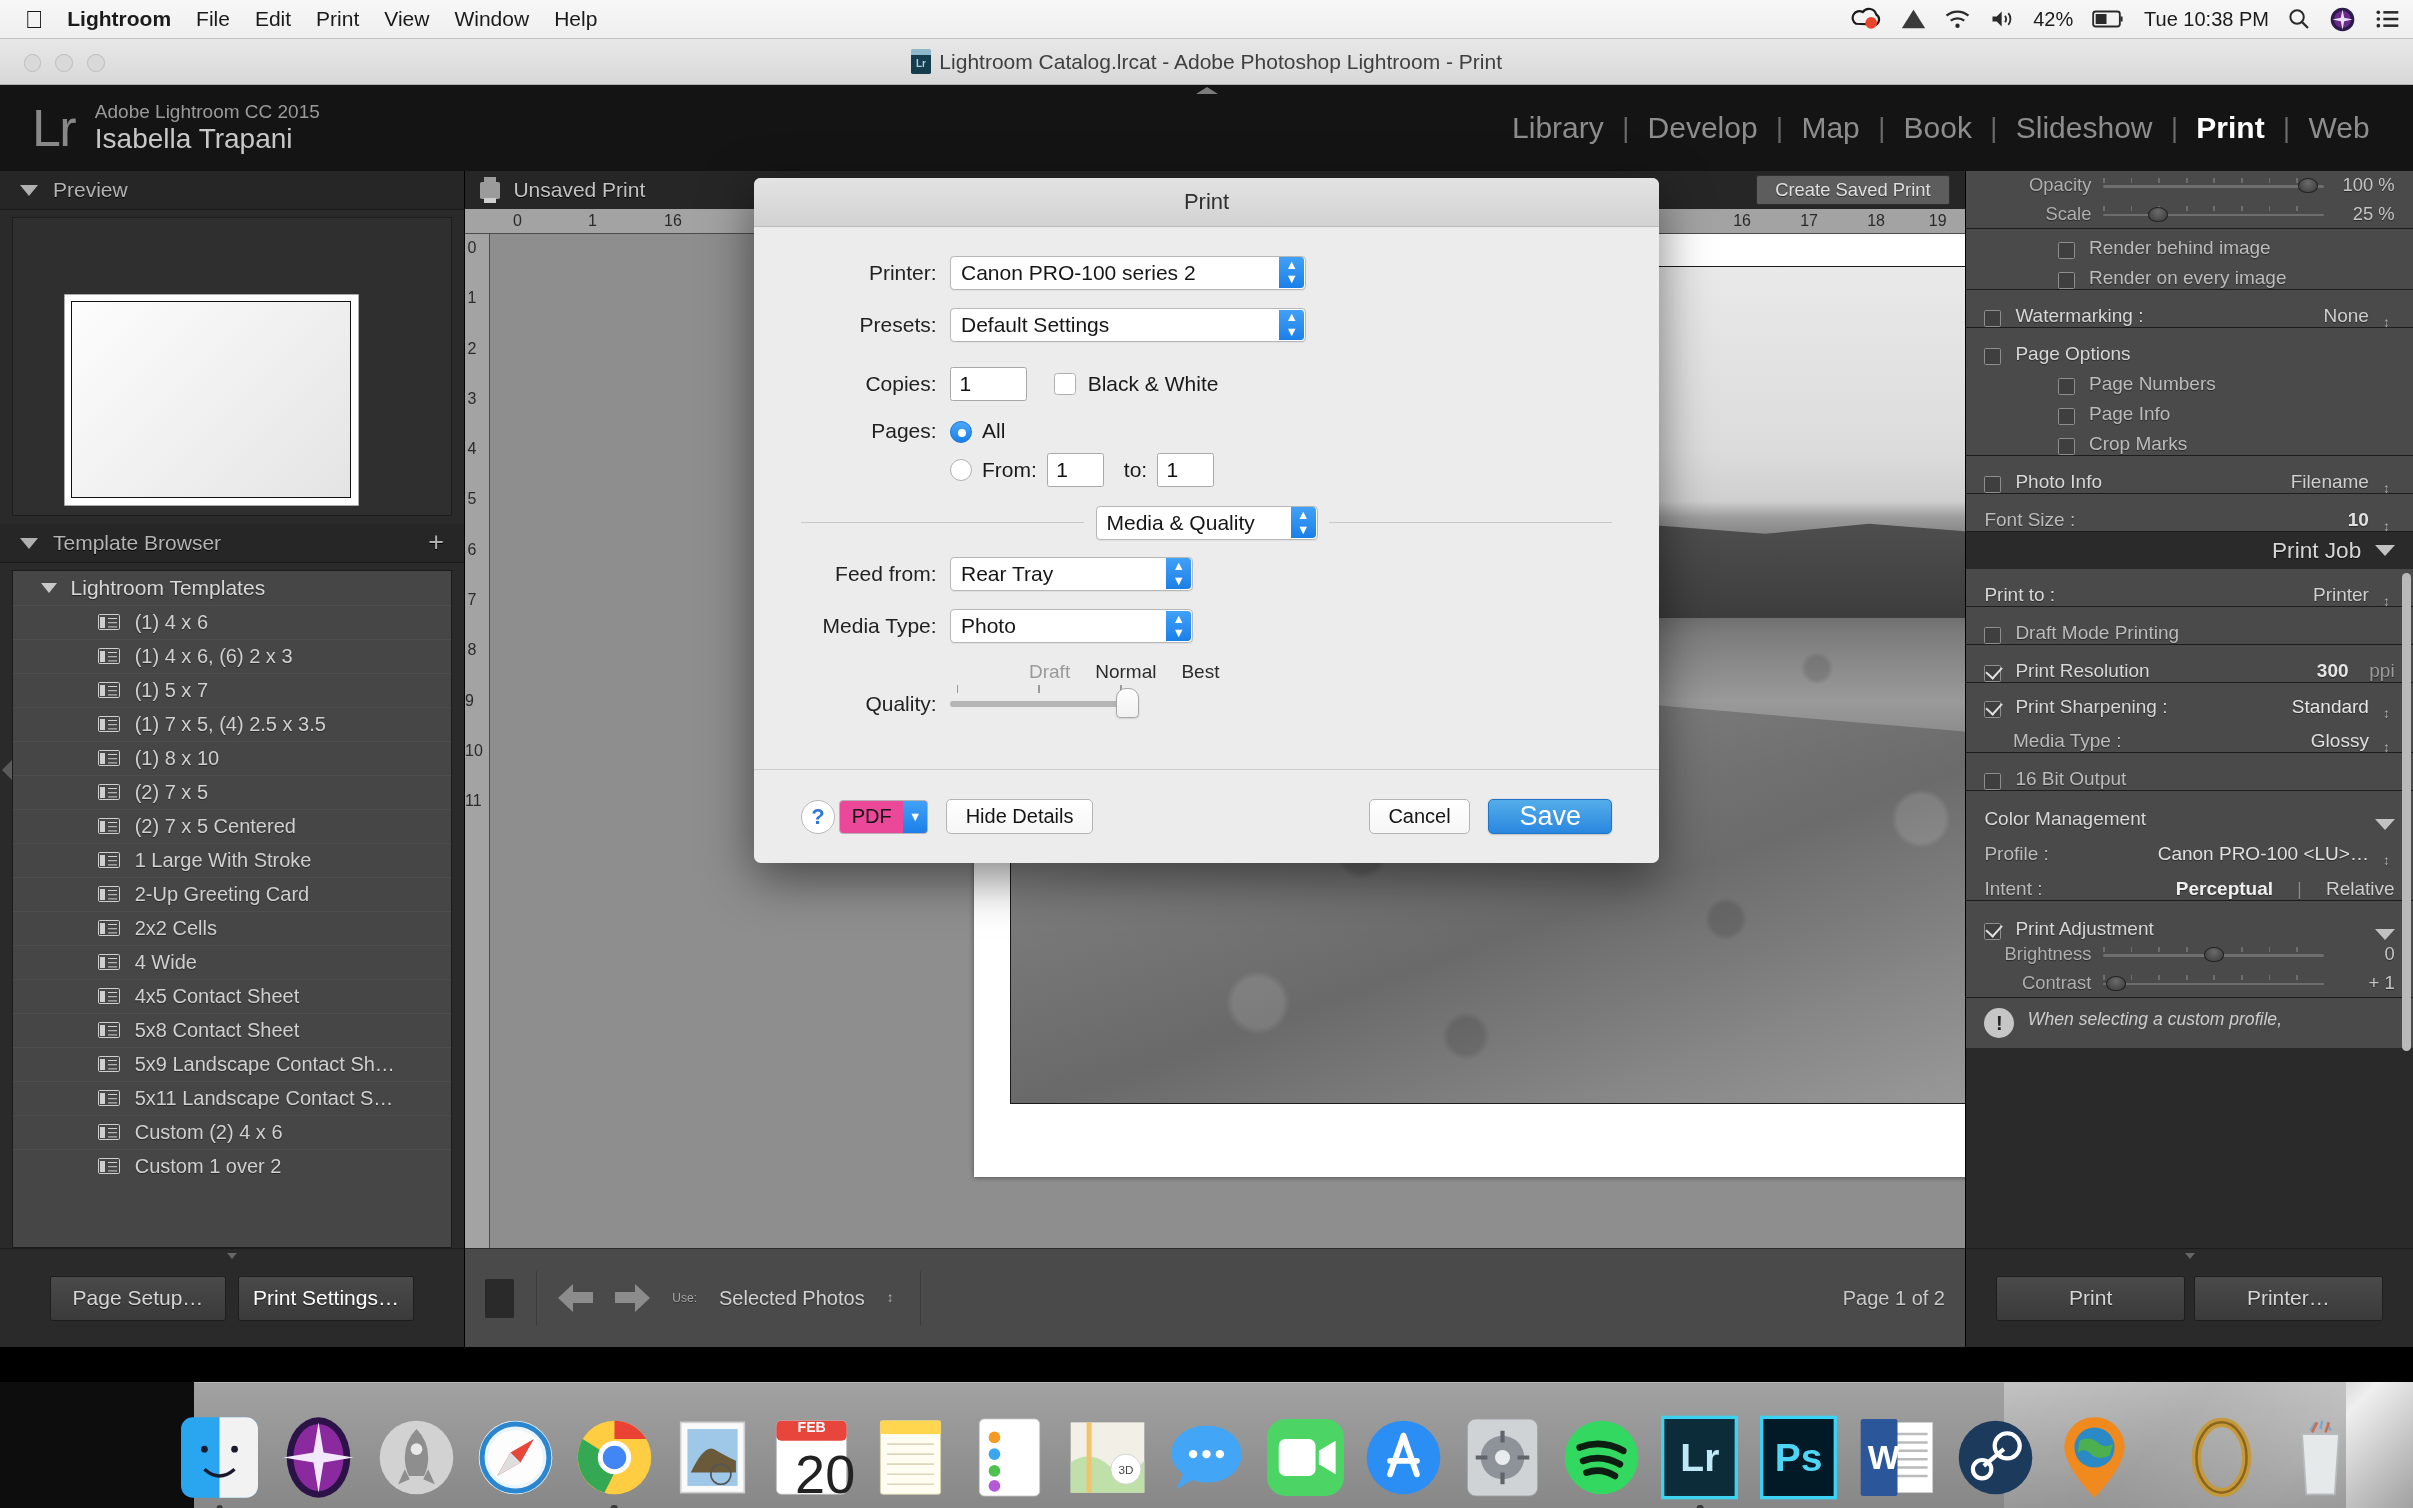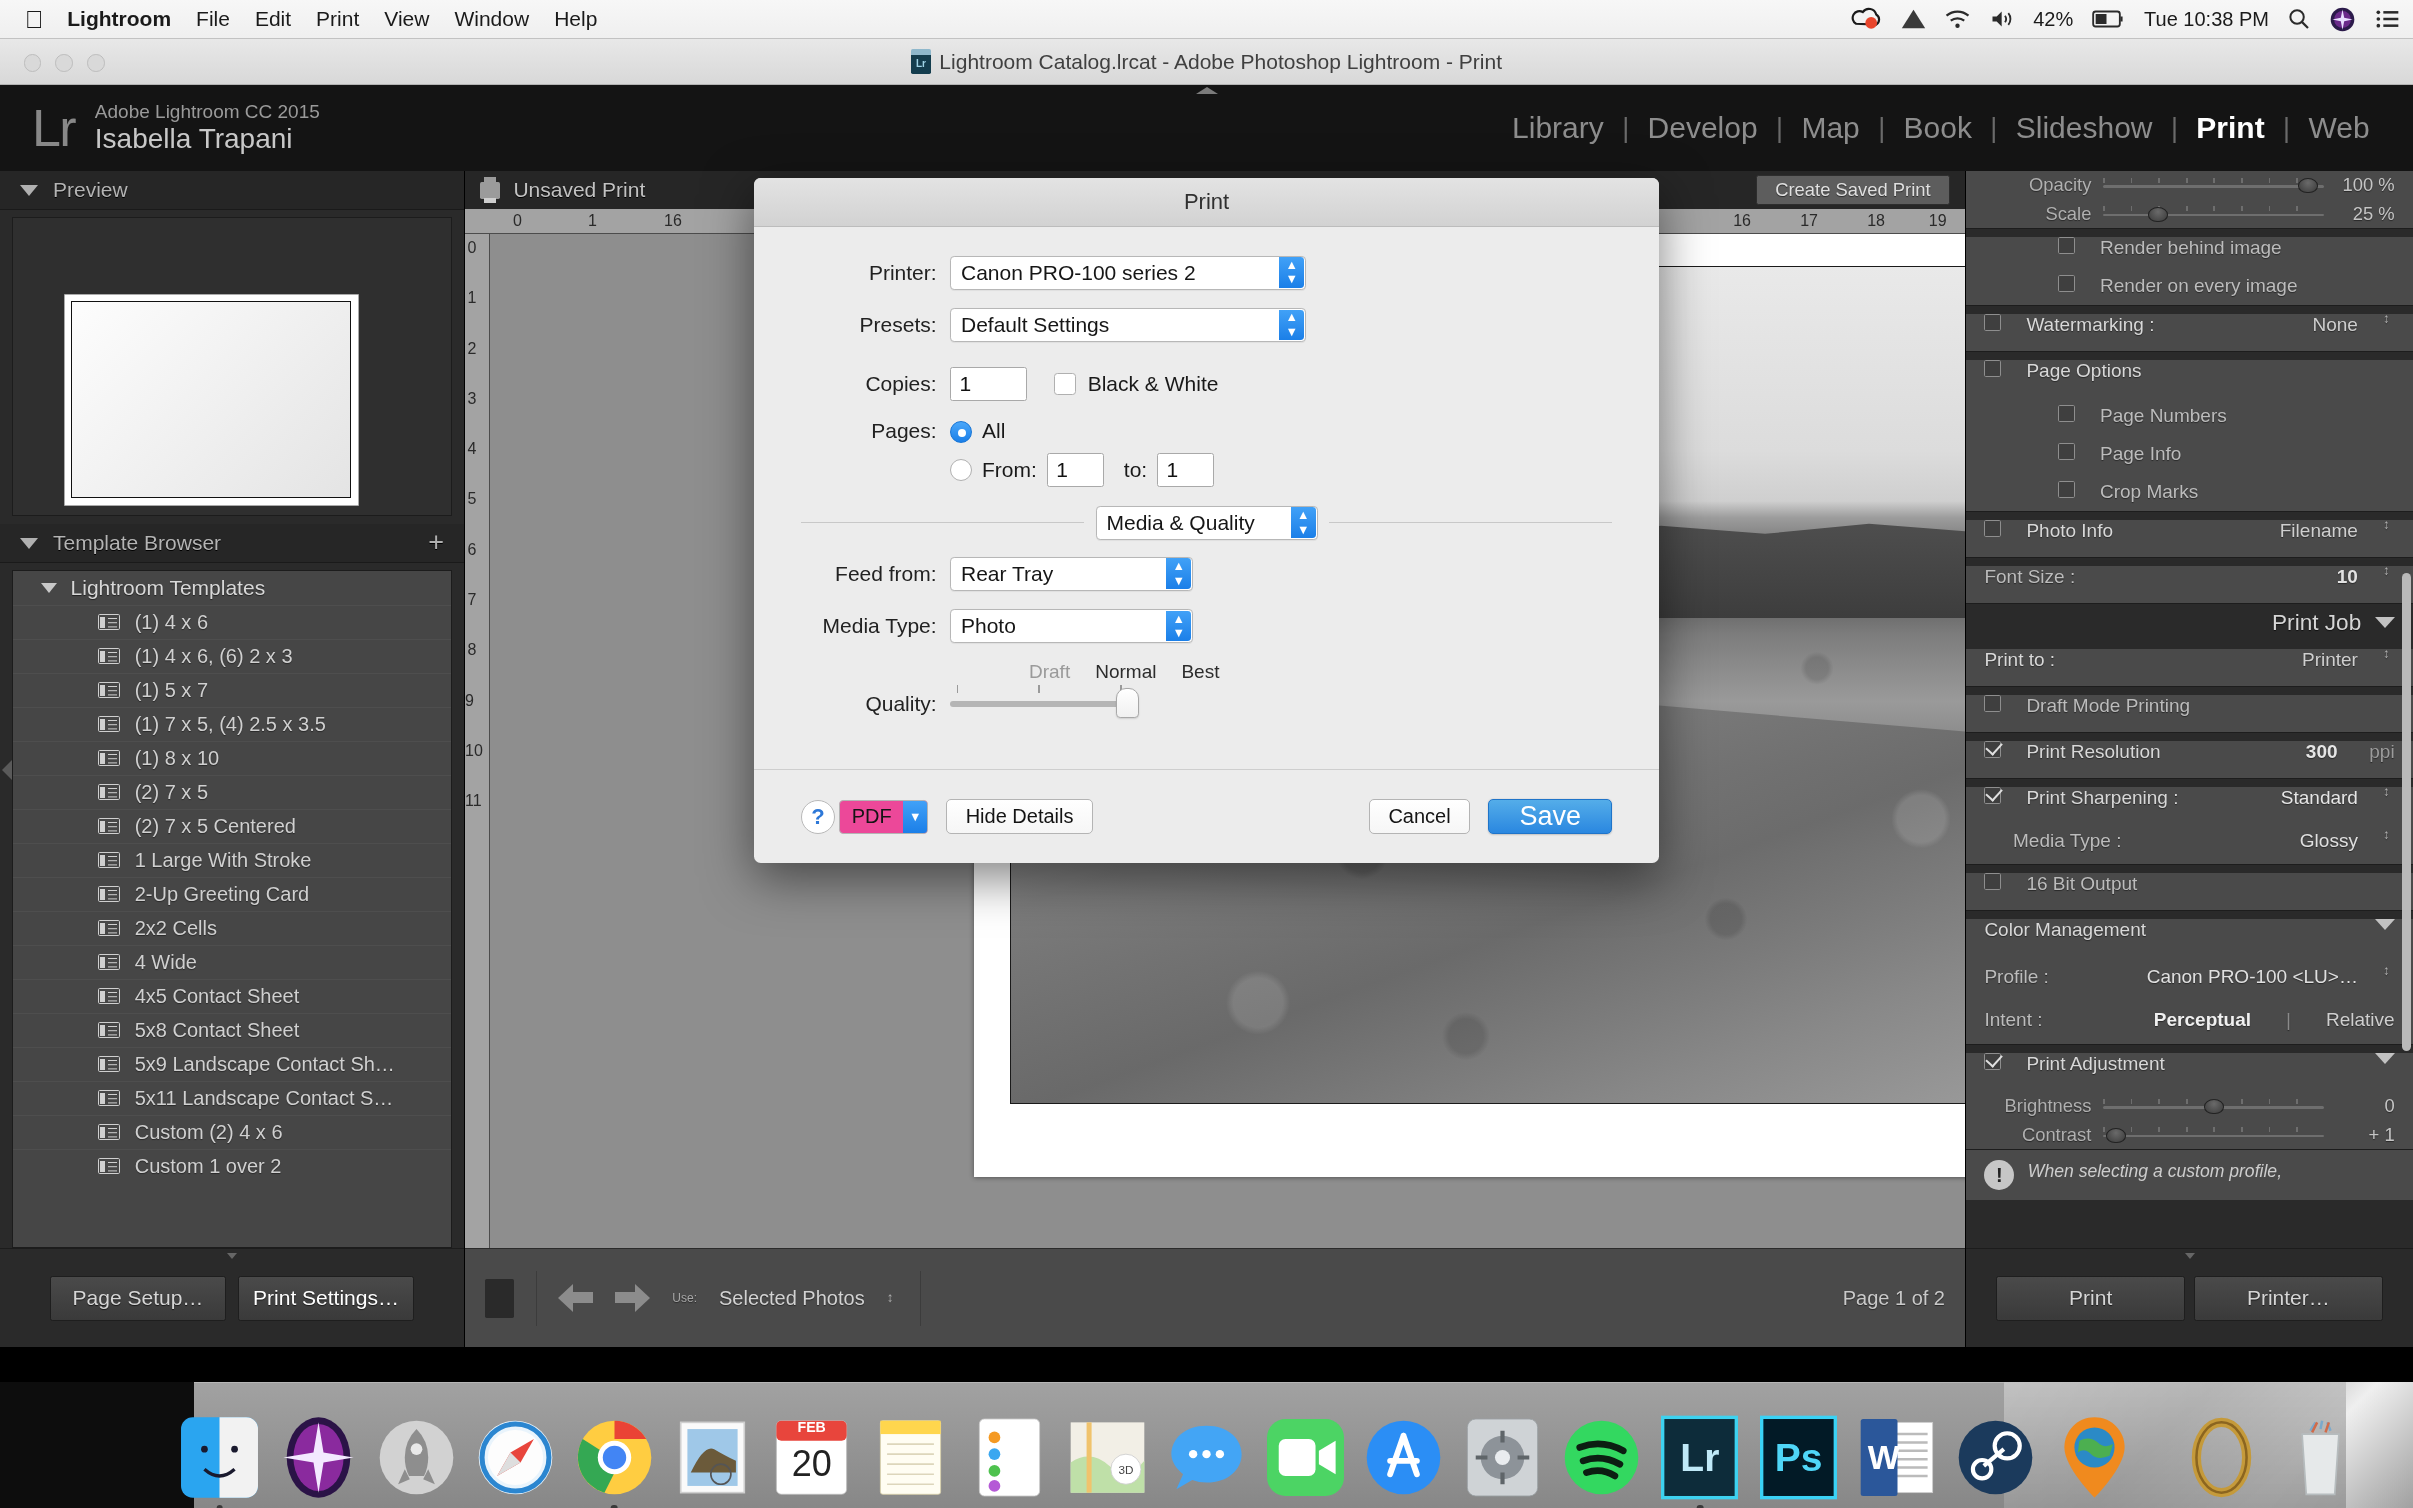--- a/index.html
+++ b/index.html
@@ -234,22 +234,22 @@
   .cb-page { margin-left: auto; font-size: 20px; color: #c9c9c9; text-shadow:0 0.8px 0.8px #2a2a2a; }
 
   
   .rightpanel {
     width: 448px; background: #2a2a2a; border-left: 0.8px solid #000;
     display: flex; flex-direction: column; position: relative;
   }
   .rp-scroll { flex: 1; overflow: hidden; position: relative; }
   .rsec { border-bottom: 0.8px solid #1d1d1d; background: #4a4a4a; }
   .rrow {
-    display: flex; align-items: flex-start; padding: 0 18.4px; height: 30px;
-    font-size: 19px; color: #bcbcbc; gap: 25px; text-shadow: 0 0.8px 0.8px #2a2a2a; margin-top: 8px;
+    display: flex; align-items: flex-end; padding: 0 18.4px; height: 30px;
+    font-size: 19px; color: #bcbcbc; gap: 14px; text-shadow: 0 0.8px 0.8px #2a2a2a;
   }
   .rrow.h { color: #d8d8d8; }
   .rrow .val { margin-left: auto; color: #cfcfcf; }
   .chk {
     width: 17px; height: 17px; border: 1.7px solid #8e8e8e; background: #3f3f3f;
     flex: 0 0 auto; position: relative; border-radius: 1.7px;
   }
   .chk.on::after {
     content:''; position:absolute; left:3.4px; top:-3.4px; width:7.5px; height:13.4px;
     border: solid #e0e0e0; border-width: 0 2.5px 2.5px 0; transform: rotate(42deg);
@@ -1044,21 +1044,21 @@
           <path d="M26 70 q16 -34 28 -28 q10 6 26 14 l0 14 Z" fill="#6b5a3a"></path>
           <circle cx="62" cy="72" r="12" fill="none" stroke="#555" stroke-width="2"></circle>
         </svg>
     </span>
     <span class="di">
       <svg width="87" height="87" viewBox="0 0 104 104">
           <rect x="10" y="8" width="84" height="88" rx="6" fill="#fff" stroke="#bbb"></rect>
           <rect x="10" y="8" width="84" height="24" rx="6" fill="#e8453c"></rect>
         </svg>
       <span style="position:absolute;left:0;right:0;top:5px;text-align:center;font-size:14.2px;color:#fff;font-weight:bold">FEB</span>
-      <span style="position:absolute;left:0;right:0;top:28.5px;text-align:center;font-size:36px;color:#222">20</span>
+      <span style="position:absolute;left:0;right:0;top:28.5px;text-align:right;font-size:54px;color:#222">20</span>
     </span>
     <span class="di">
       <svg width="87" height="87" viewBox="0 0 104 104">
           <rect x="16" y="8" width="72" height="88" rx="3" fill="#fffdf2" stroke="#d8cfa8"></rect>
           <rect x="16" y="8" width="72" height="16" fill="#ffd64d"></rect>
           <g stroke="#ddd6bb" stroke-width="2">
             <path d="M24 36h56M24 48h56M24 60h56M24 72h56M24 84h56"></path>
           </g>
         </svg>
     </span>

